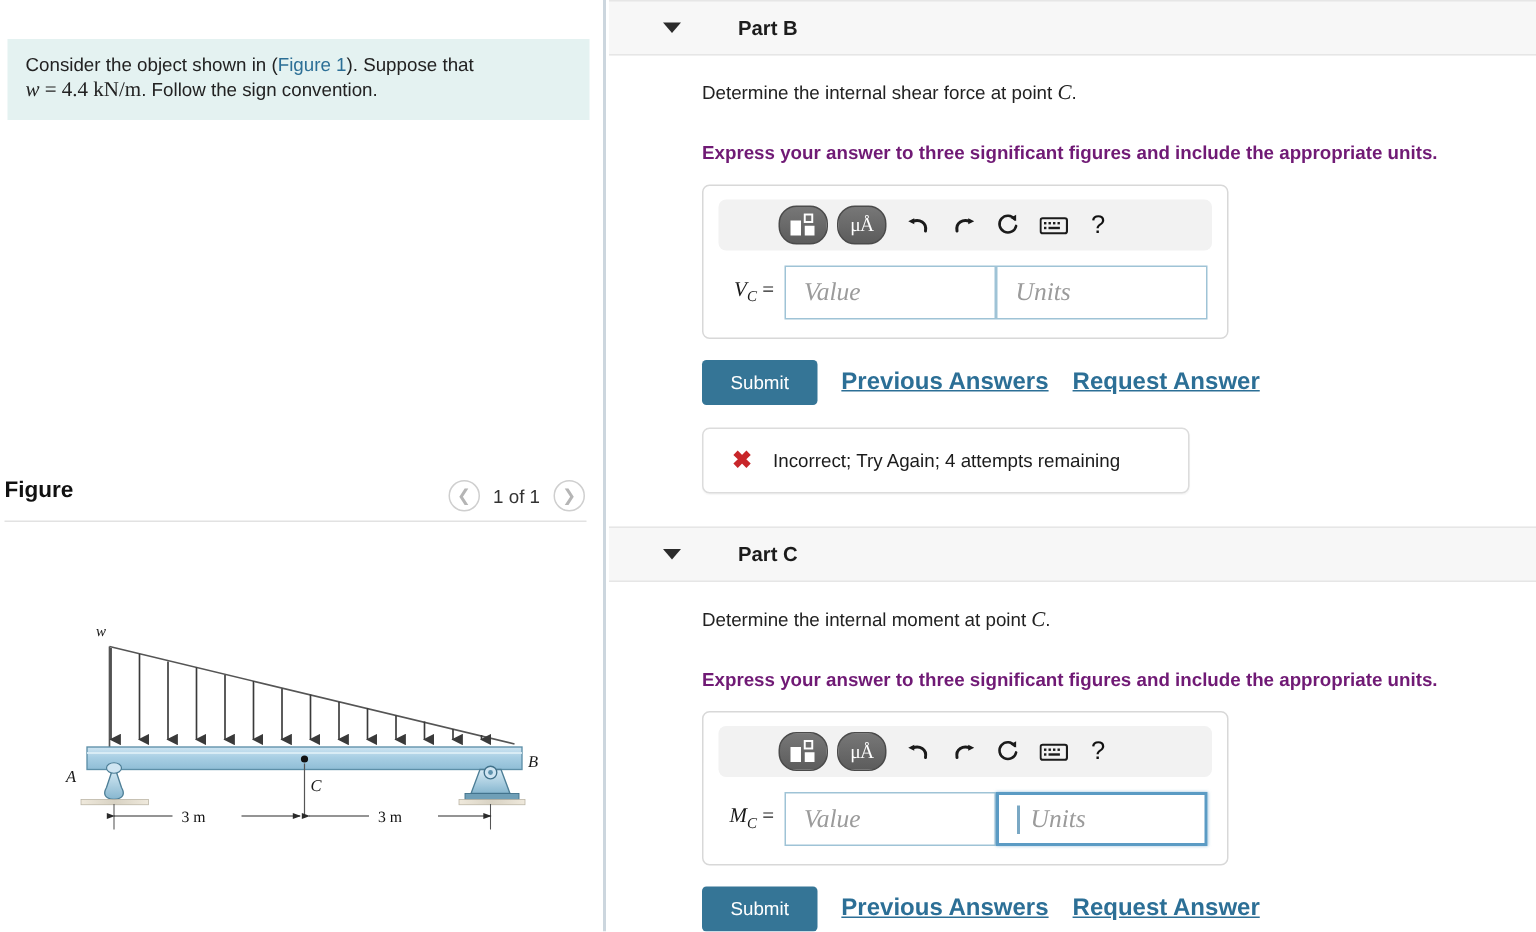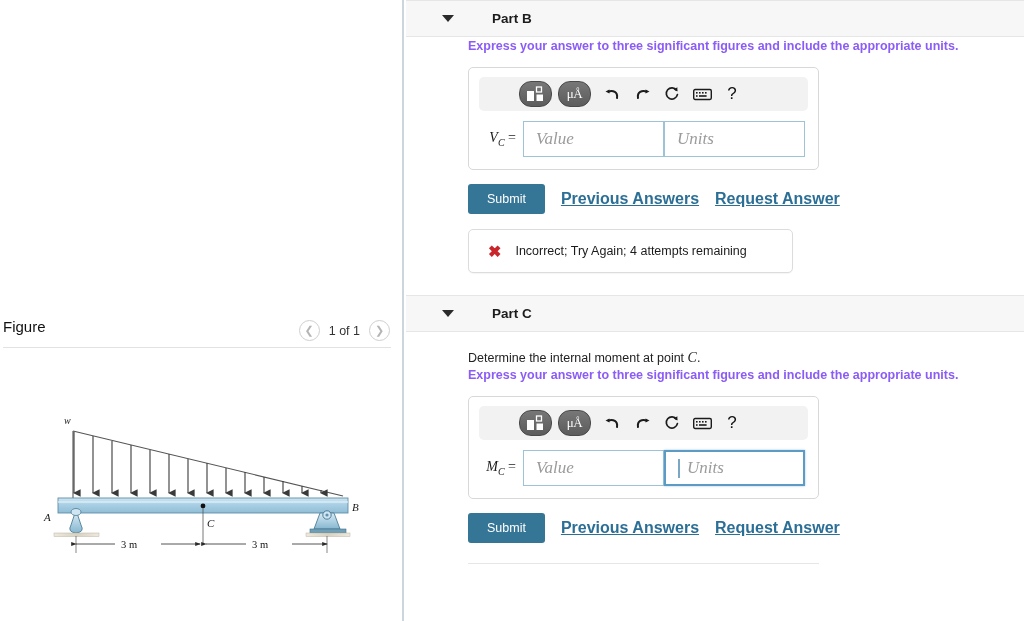--- a/index.html
+++ b/index.html
@@ -24,21 +24,21 @@
     width: 388px; padding: 9px 12px 11px 12px;
     background: #e4f2f1;
     color: #222;
     font-size: 12.5px;
     line-height: 17px;
   }
   .mathit { font-family: "Liberation Serif", serif; font-style: italic; font-size: 14px; }
   .mathup { font-family: "Liberation Serif", serif; font-style: normal; font-size: 14px; }
   .figure-title {
     position: absolute; left: 3px; top: 318px;
-    font-size: 15px; font-weight: normal; color: #111;
+    font-size: 15px; font-weight: bold; color: #111;
   }
   .fig-nav {
     position: absolute; right: 12px; top: 320px;
     display: flex; align-items: center; gap: 9px;
   }
   .fig-arrow {
     width: 21px; height: 21px; border-radius: 50%;
     border: 1px solid #cfcfcf; color: #b5b5b5;
     display: flex; align-items: center; justify-content: center;
     font-size: 11px; background: #fff; cursor: pointer;
@@ -67,21 +67,21 @@
     width: 0; height: 0;
     border-left: 6px solid transparent;
     border-right: 6px solid transparent;
     border-top: 7px solid #2b2b2b;
     cursor: pointer;
   }
   .part-label { font-size: 13.5px; font-weight: bold; color: #1c1c1c; }
 
   .part-body { padding: 0 0 0 62px; }
   .prompt { font-size: 12.5px; color: #222; margin-top: 18px; }
-  .instruction { font-size: 12.5px; font-weight: bold; color: #8b5cf6; margin-top: 2px; }
+  .instruction { font-size: 12.5px; font-weight: bold; color: #701a75; margin-top: 24px; }
 
   .answer-card {
     margin-top: 14px;
     width: 351px;
     border: 1px solid #d8d8d8; border-radius: 5px;
     background: #fff;
     padding: 9px 10px 12px 10px;
   }
   .mini-toolbar {
     background: #f2f2f2;
@@ -163,20 +163,26 @@
     width: 351px; height: 1px; background: #e6e6e6;
   }
 </style>
 </head>
 <body>
 
 <div id="root">
 
   <div class="left-pane">
 
+    <div class="hint-box">
+      <span>Consider the object shown in (</span><span class="link" style="text-decoration:none;font-weight:normal;font-size:12.5px;">Figure 1</span><span>). Suppose that</span><br>
+      <span class="mathit">w</span>
+      <span class="mathup">= 4.4</span>
+      <span class="mathup">kN/m</span><span>. Follow the sign convention.</span>
+    </div>
 
     <div class="figure-title">Figure</div>
     <div class="fig-nav">
       <div class="fig-arrow">❮</div>
       <div class="fig-count">1 of 1</div>
       <div class="fig-arrow">❯</div>
     </div>
     <div class="fig-rule"></div>
 
     <div class="figure-canvas">
@@ -267,20 +273,21 @@
   </div>
 
   <div class="right-pane">
 
     <div class="part-header">
       <div class="caret"></div>
       <div class="part-label">Part B</div>
     </div>
 
     <div class="part-body">
+      <div class="prompt"><span>Determine the internal shear force at point </span><span class="mathit">C</span><span>.</span></div>
 
       <div class="instruction">Express your answer to three significant figures and include the appropriate units.</div>
 
       <div class="answer-card">
         <div class="mini-toolbar">
           <div class="tb-btn">
             <svg width="20" height="17" viewBox="0 0 20 17">
               <rect x="1" y="5" width="7" height="10" fill="#fff"></rect>
               <rect x="10.5" y="1" width="5" height="5" fill="none" stroke="#fff" stroke-width="1.3"></rect>
               <rect x="10.5" y="8.5" width="6.5" height="6.5" fill="#fff"></rect>

